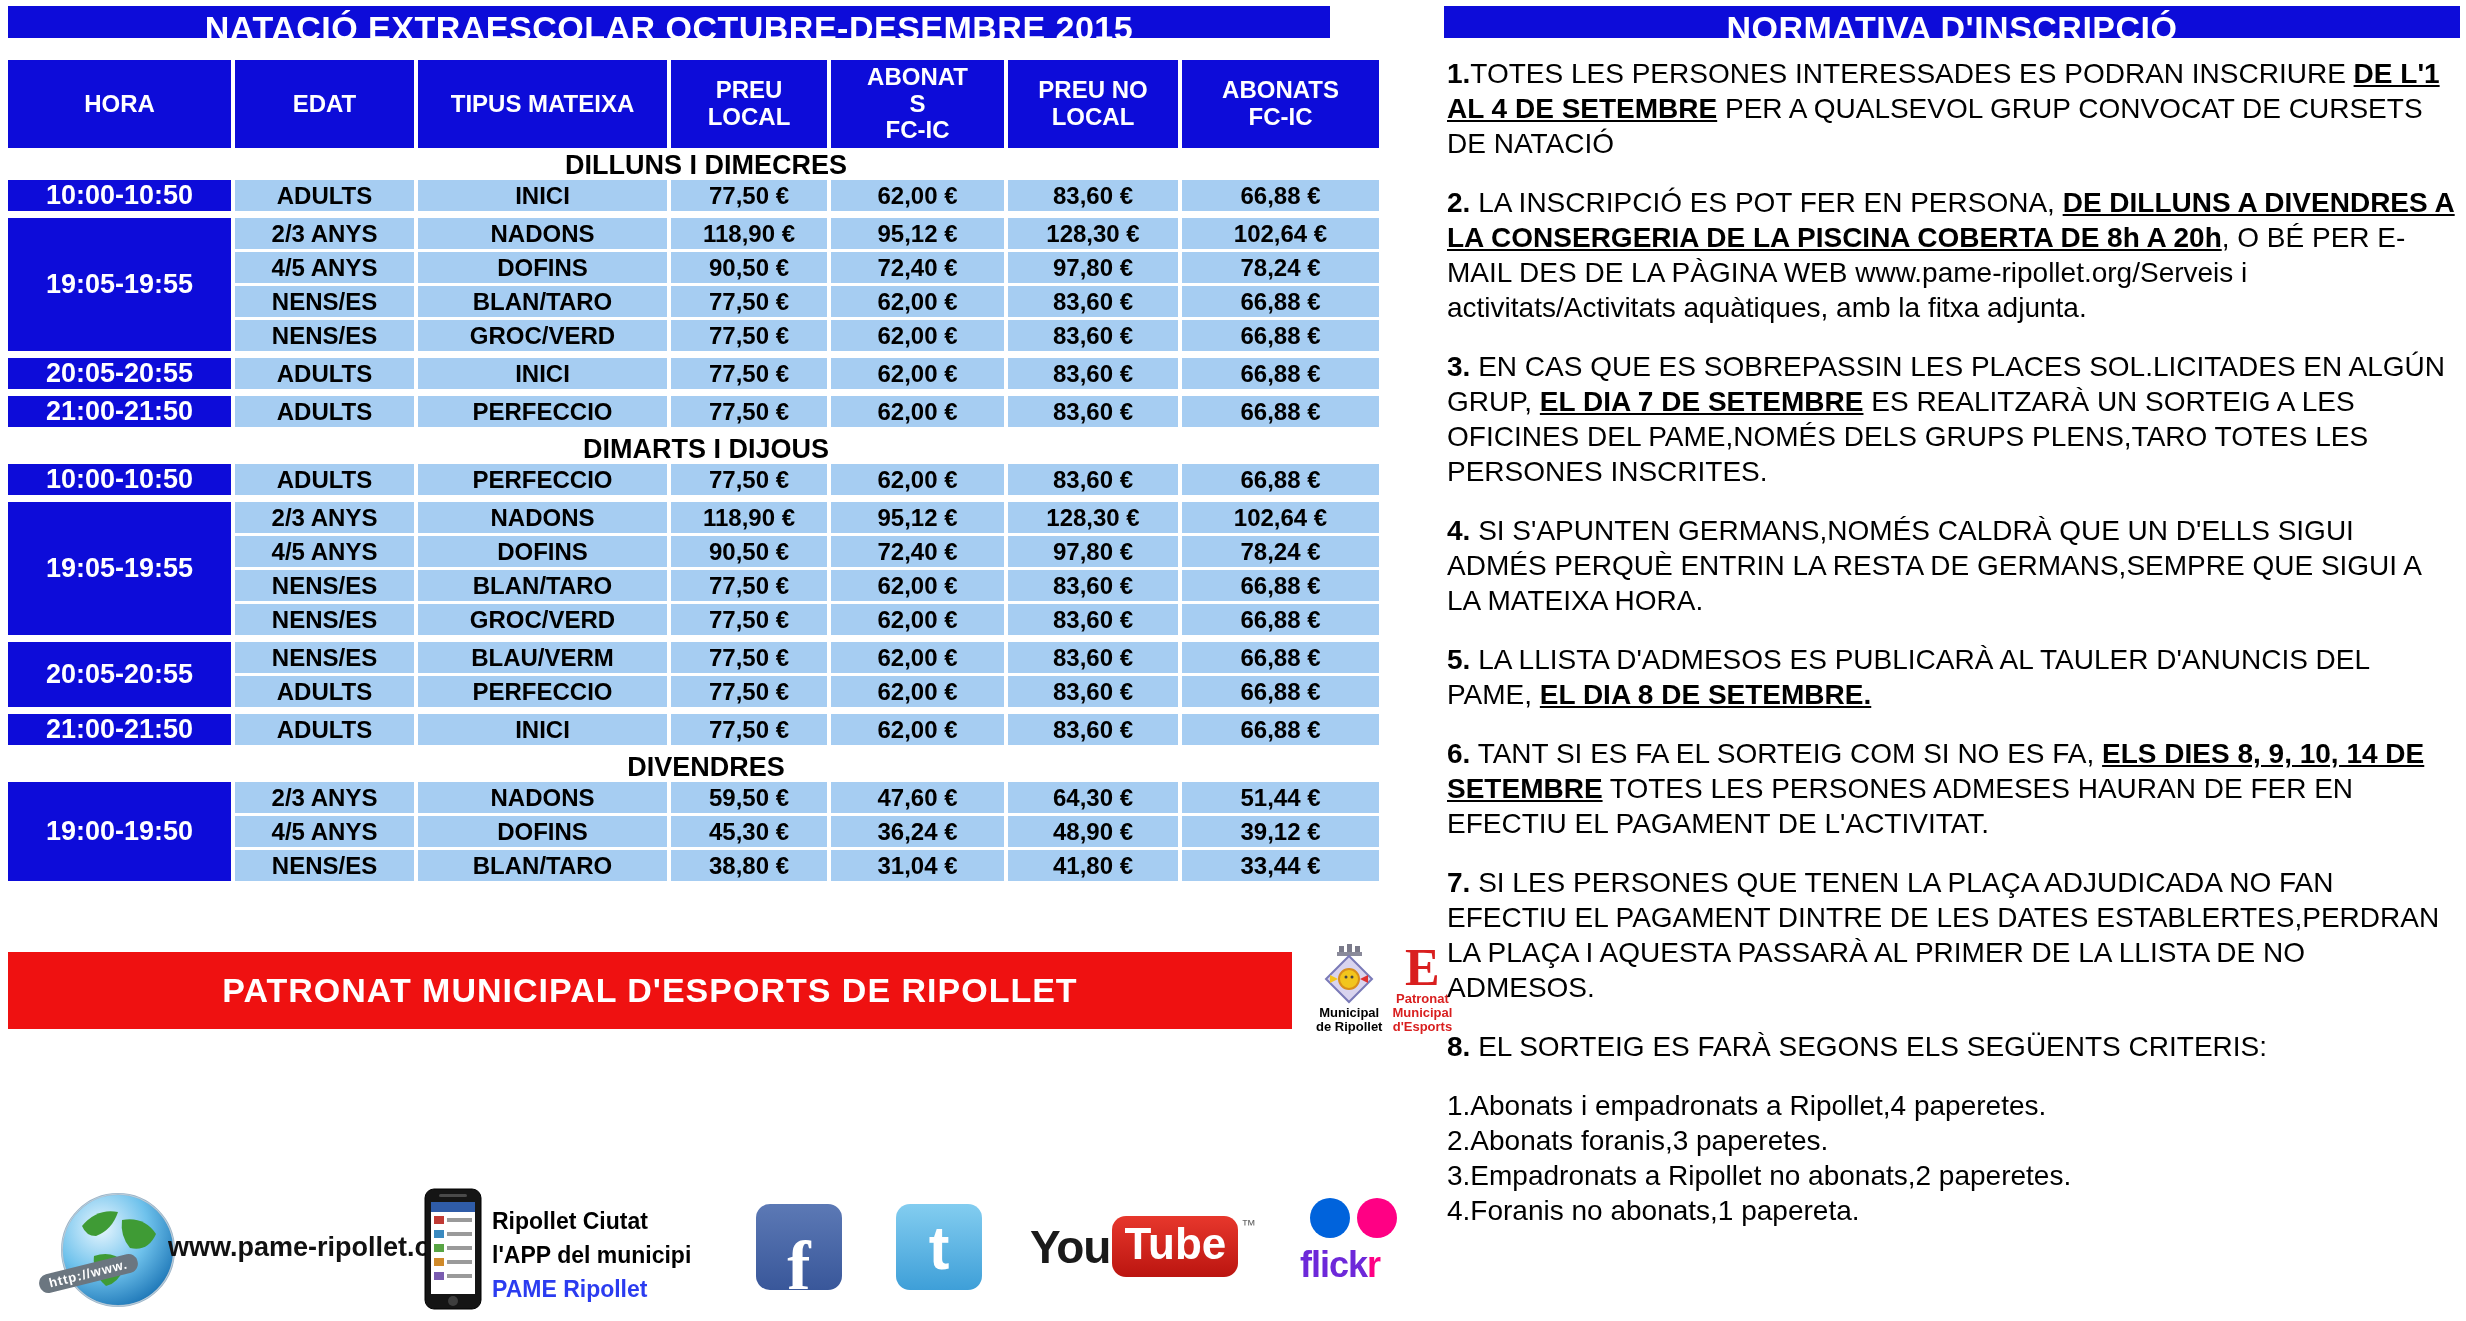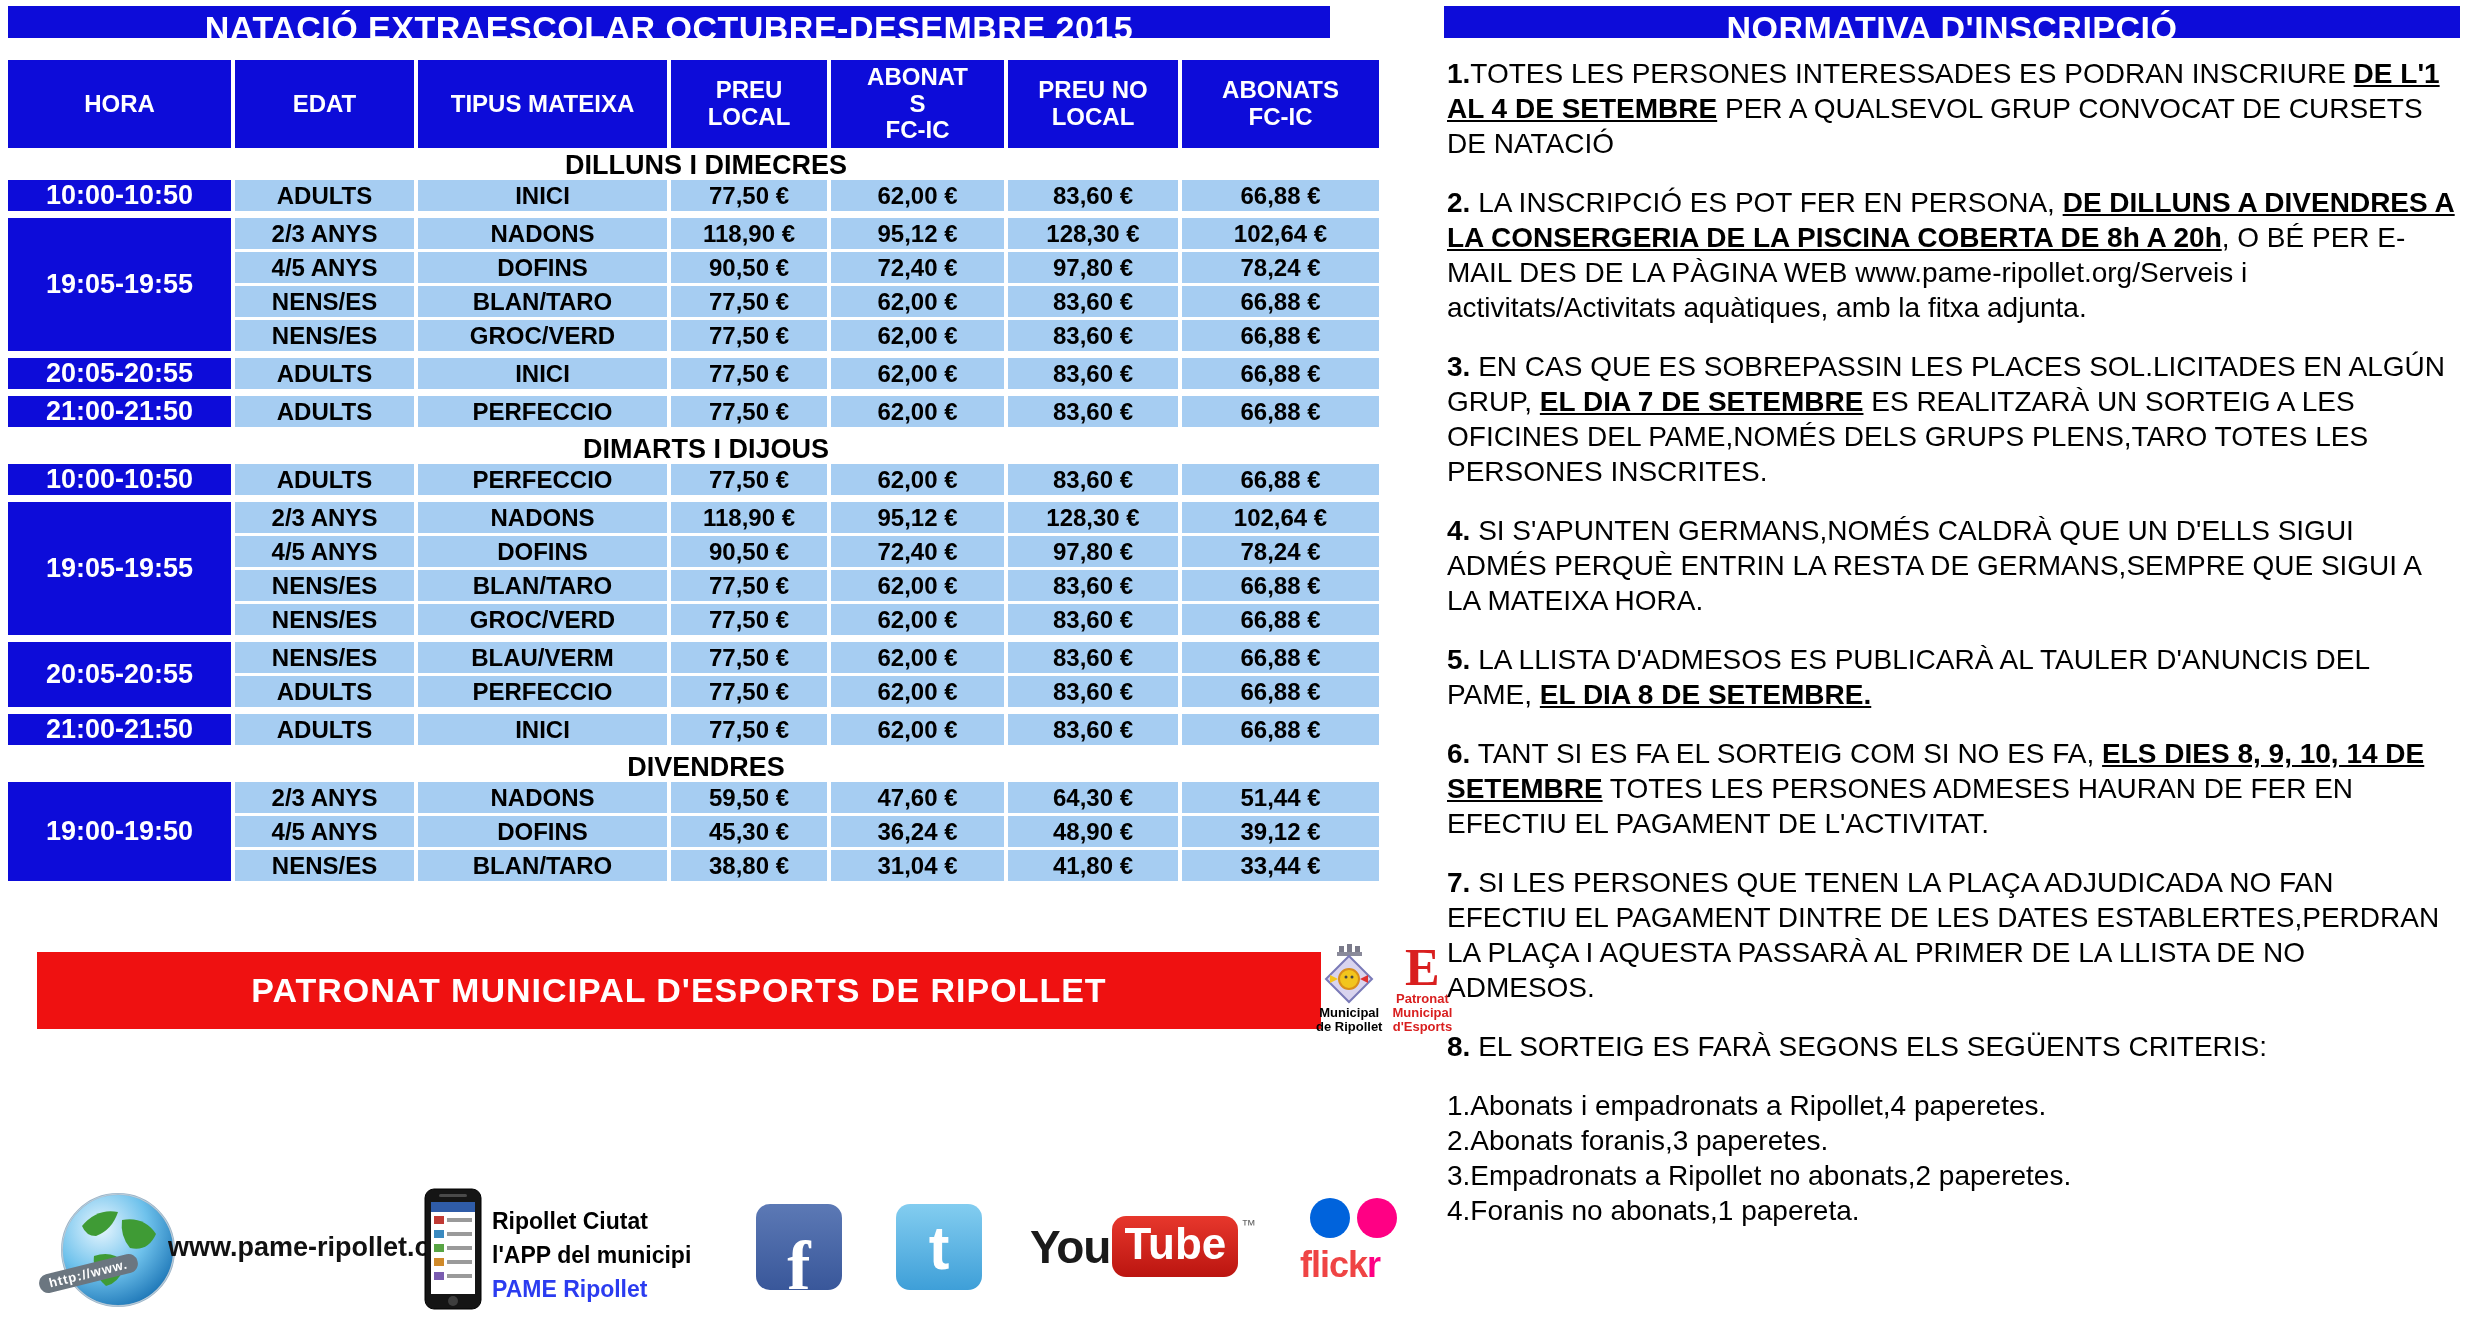--- a/index.html
+++ b/index.html
@@ -39,21 +39,21 @@
   .rows{display:flex;flex-direction:column;gap:3px;}
   .row{display:flex;gap:4px;height:31px;}
   .cell{
     background:#a6cdf2;color:#000;font-weight:bold;font-size:24px;height:31px;
     display:flex;align-items:center;justify-content:center;white-space:nowrap;
   }
 
   
   #red-banner{
     position:absolute;left:8px;top:952px;width:1284px;height:77px;background:#ef1111;
-    color:#fff;font-weight:bold;font-size:34px;text-align:center;line-height:77px;letter-spacing:1px;margin-left:29px;
+    color:#fff;font-weight:bold;font-size:34px;text-align:center;line-height:77px;letter-spacing:1px;
   }
   #org-logos{position:absolute;left:1316px;top:944px;width:170px;height:96px;display:flex;gap:10px;}
   .org-block{display:flex;flex-direction:column;align-items:center;justify-content:flex-start;}
   .org-caption{font-size:13px;font-weight:bold;line-height:14px;text-align:center;}
   #patronat-letter{font-size:52px;font-weight:bold;color:#d91f1f;line-height:48px;font-family:"Liberation Serif",serif;}
   #patronat-caption{color:#d91f1f;}
 
   
   #footer{position:absolute;left:0;top:1180px;width:1440px;height:141px;}
   #globe-wrap{position:absolute;left:52px;top:6px;width:132px;height:132px;}
@@ -80,21 +80,21 @@
     font-size:44px;font-weight:bold;color:#fff;background:linear-gradient(#e7372c,#bb1510);
     border-radius:14px;padding:3px 12px 8px;margin-left:2px;
   }
   #yt-tm{font-size:15px;color:#666;align-self:flex-start;margin-left:3px;}
   #flickr-logo{position:absolute;left:1300px;top:18px;width:130px;}
   #flickr-dots{display:flex;gap:7px;margin-left:10px;}
   .dot{width:40px;height:40px;border-radius:50%;}
   #flickr-dot-blue{background:#0063dc;}
   #flickr-dot-pink{background:#ff0084;}
   #flickr-word{font-size:36px;font-weight:bold;letter-spacing:-1px;margin-top:6px;}
-  #flickr-word .fl{color:#ef4444;}
+  #flickr-word .fl{color:#6d28d9;}
   #flickr-word .fr{color:#ff0084;}
 
   
   #rules{
     position:absolute;left:1447px;top:56px;width:1010px;
     font-size:28px;line-height:35px;color:#000;
   }
   .para{margin:0 0 24px 0;}
   .para.tight{margin:0;}
   .b{font-weight:bold;}

